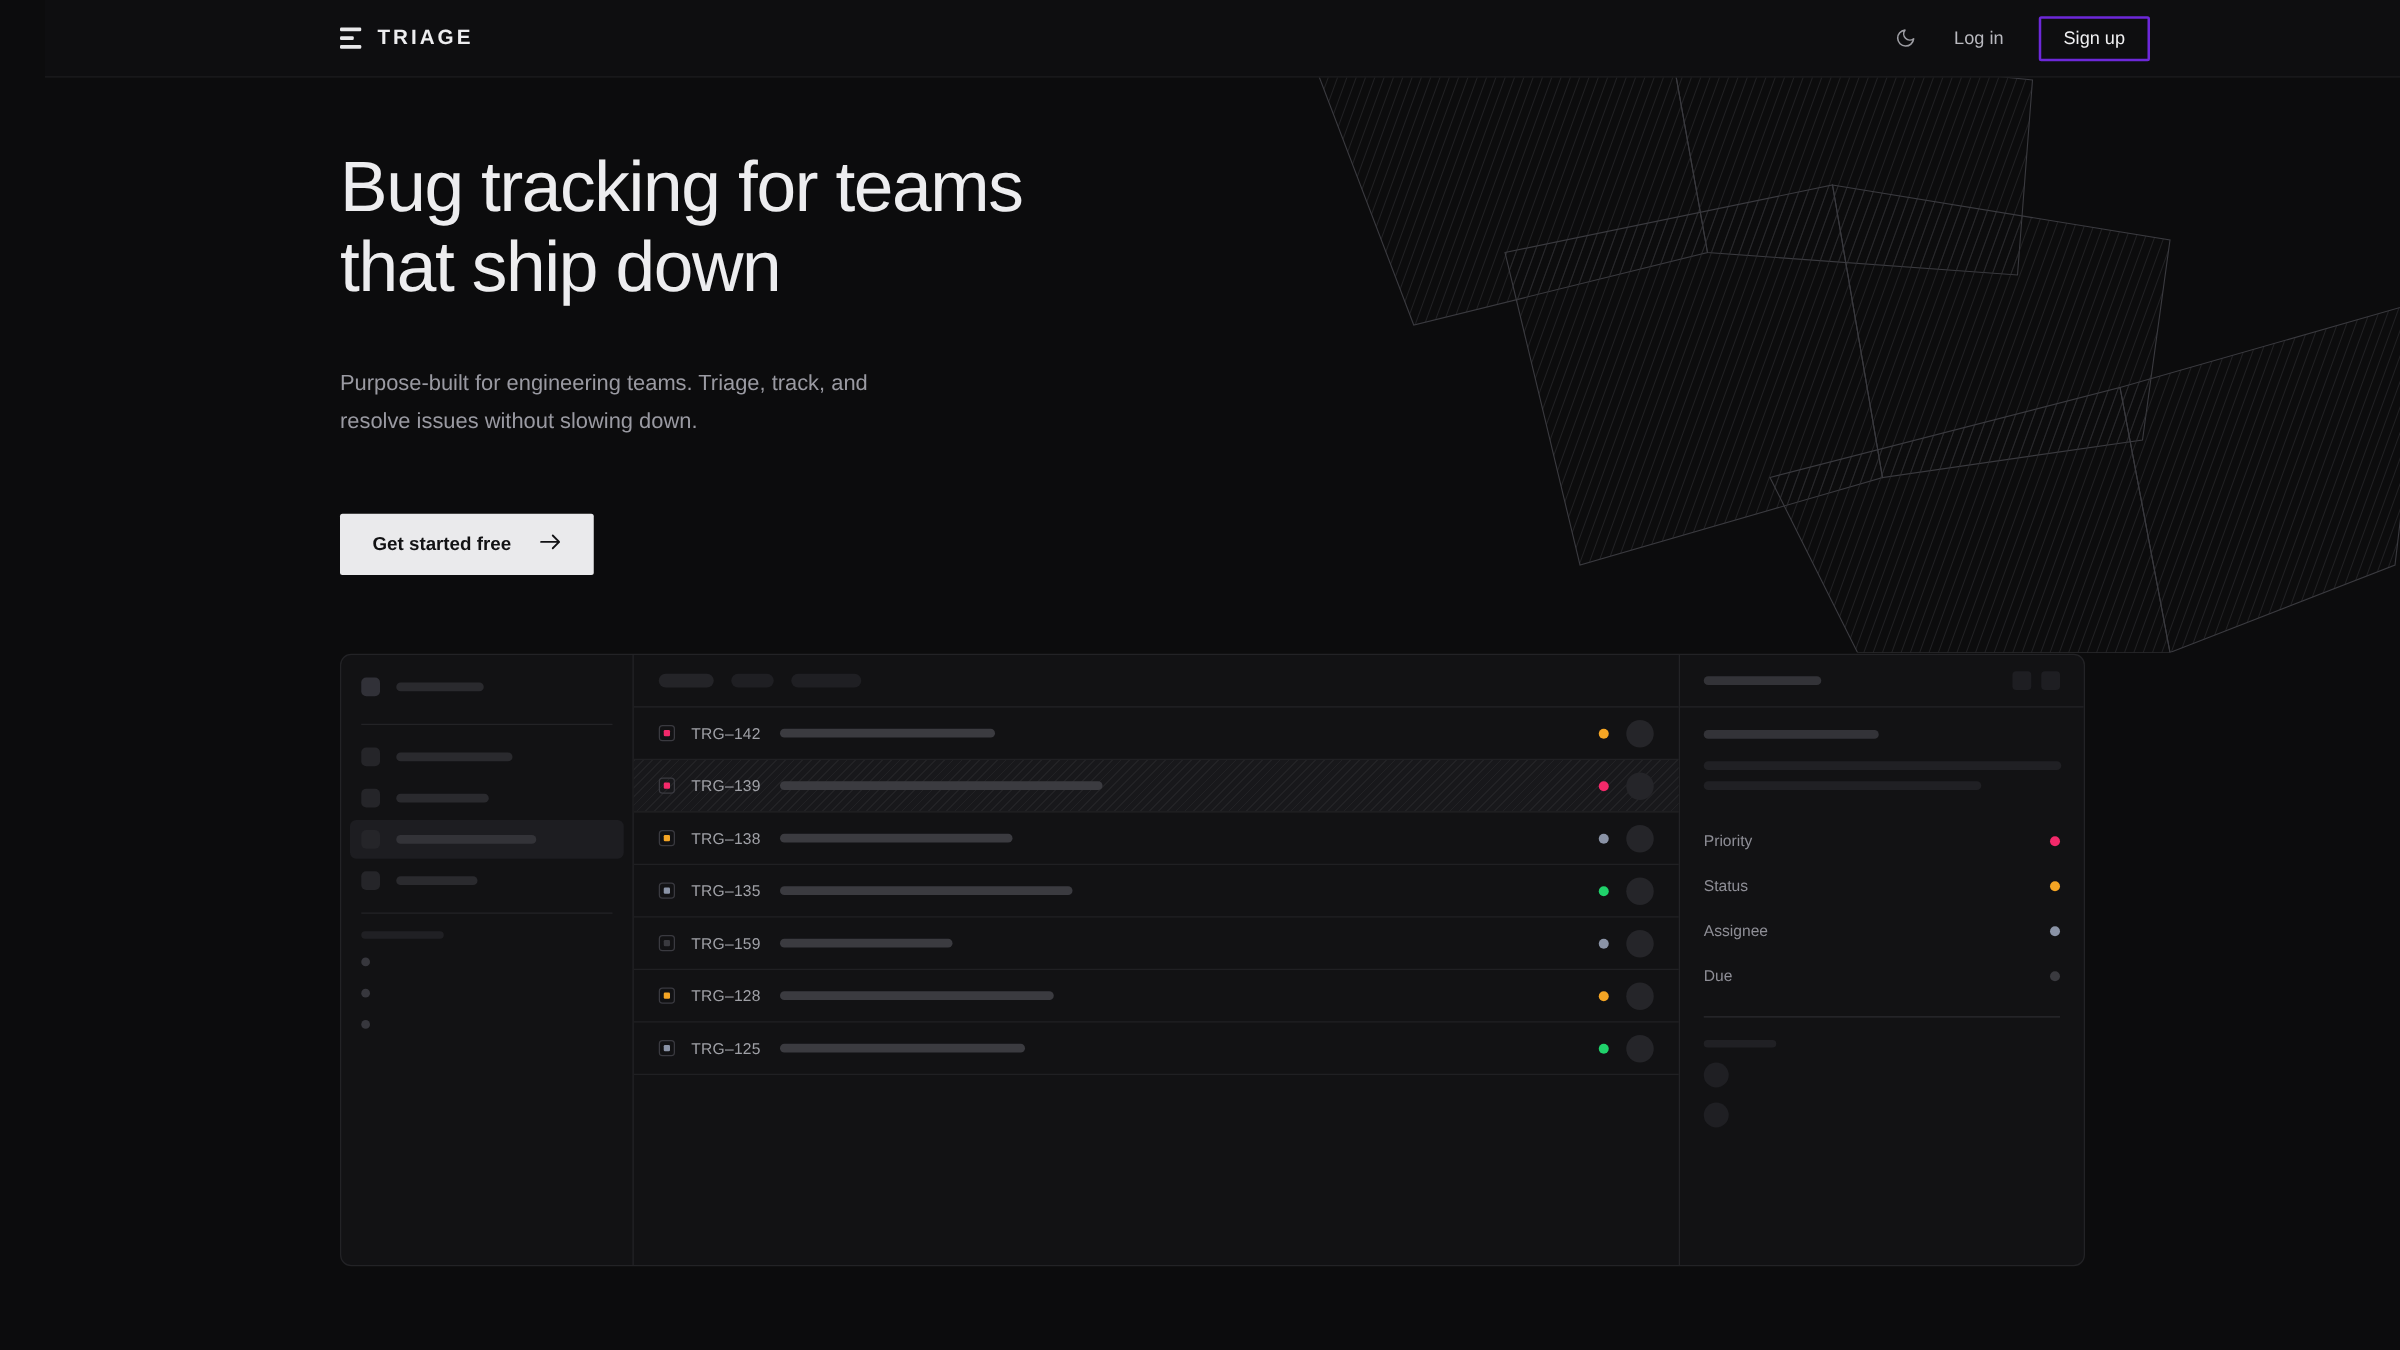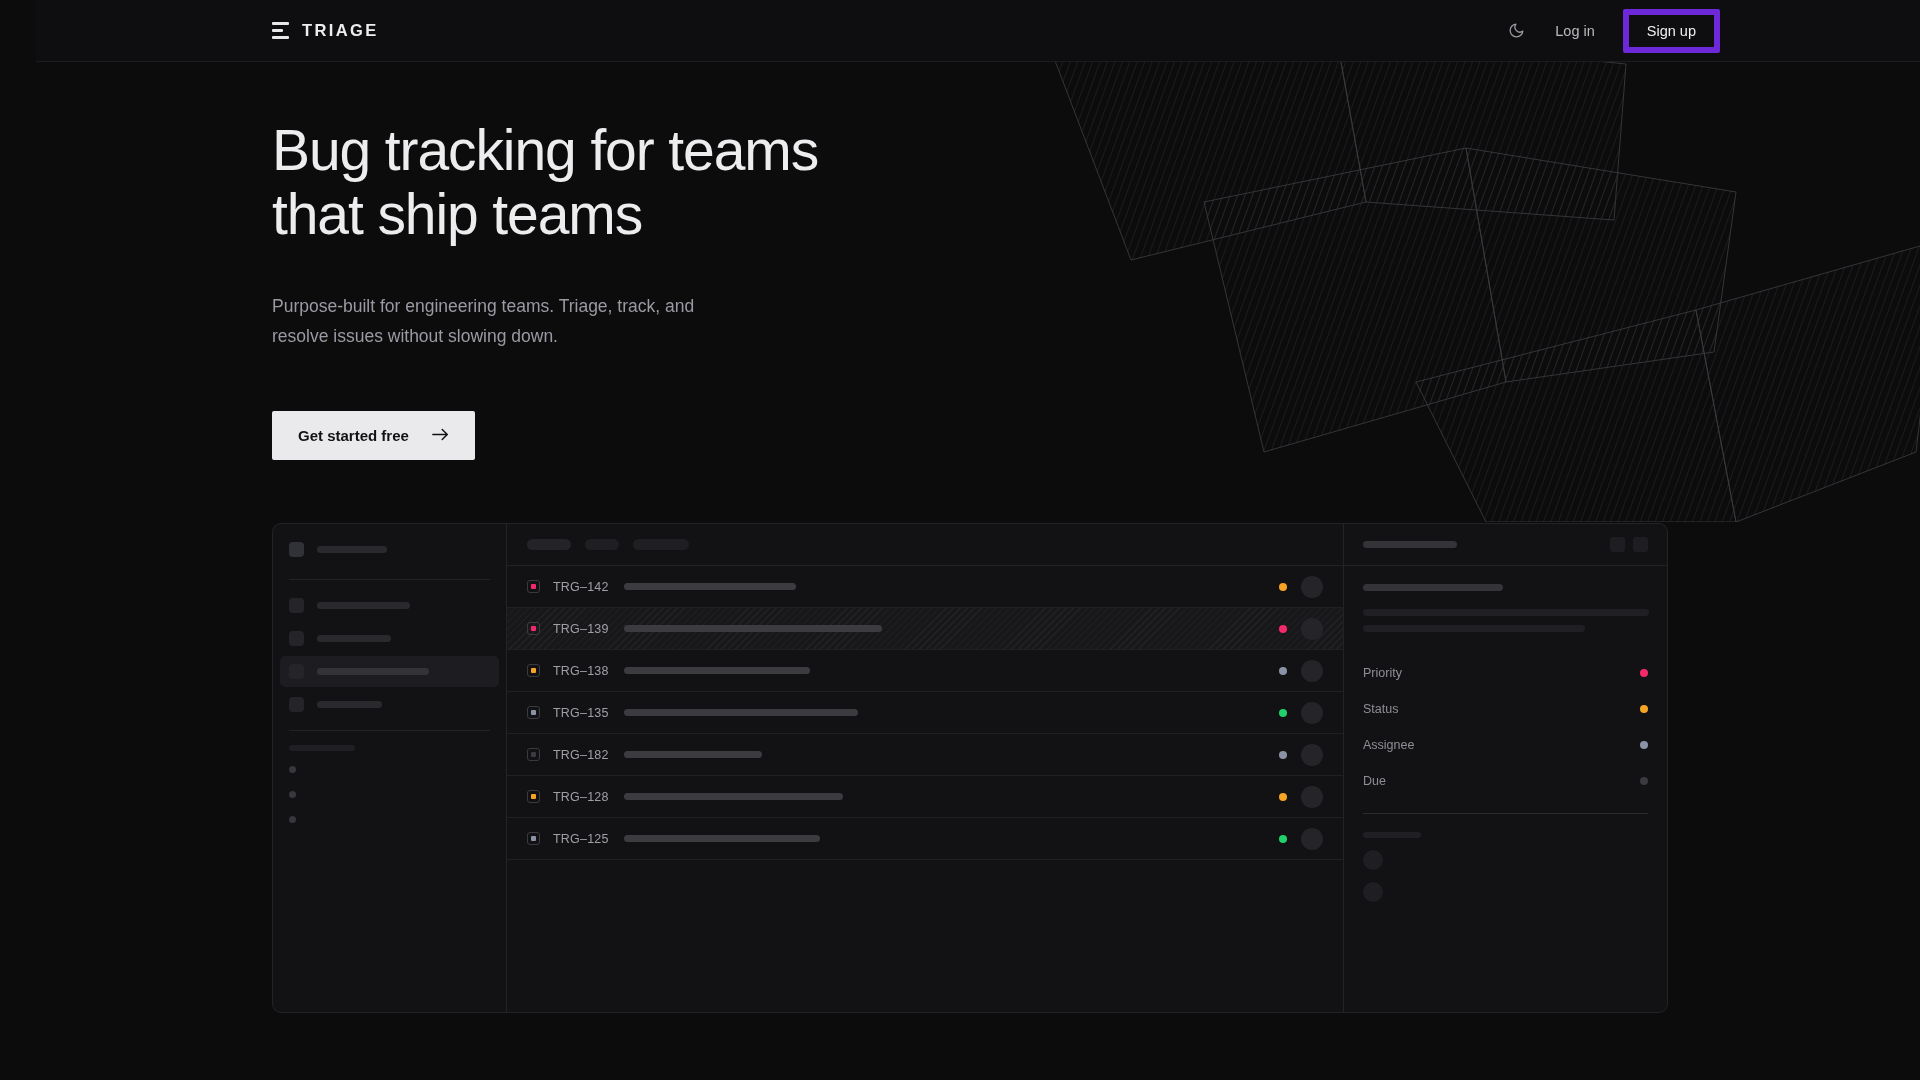--- a/index.html
+++ b/index.html
@@ -65,21 +65,21 @@
   .theme-toggle {
     width: 22px; height: 22px;
     display:flex; align-items:center; justify-content:center;
     color:#9c9ca2;
   }
   .login-link {
     color: #b9b9bf;
     font-size: 14.5px;
   }
   .signup-btn {
-    border: 6px solid #6d28d9;
+    border: 2px solid #6d28d9;
     color: #f0f0f2;
     font-size: 14.5px;
     padding: 8px 18px;
     background: transparent;
     border-radius: 2px;
   }
 
   
   .decor {
     position: absolute;
@@ -266,21 +266,21 @@
         </svg>
       </span>
       <a class="login-link">Log in</a>
       <button class="signup-btn">Sign up</button>
     </div>
   </div>
 
   <div class="hero">
     <h1>
       <span>Bug tracking for teams</span><br>
-      <span>that ship teams</span>
+      <span>that ship down</span>
     </h1>
     <p>Purpose-built for engineering teams. Triage, track, and resolve issues without slowing down.</p>
     <button class="cta">
       <span>Get started free</span>
       <span>
         <svg width="17" height="13" viewBox="0 0 20 14" fill="none" stroke="#121214" stroke-width="1.7" stroke-linecap="round" stroke-linejoin="round">
           <path d="M1 7h17M12 1l6 6-6 6"></path>
         </svg>
       </span>
     </button>
@@ -377,21 +377,21 @@
             <span class="row-title" style="width:234px"></span>
             <span class="row-end">
               <span class="dot" style="background:#20d26b"></span>
               <span class="av"></span>
             </span>
           </div>
           <div class="row">
             <span class="type-box">
               <i style="background:#3a3a3f"></i>
             </span>
-            <span class="row-id">TRG–182</span>
+            <span class="row-id">TRG–159</span>
             <span class="row-title" style="width:138px"></span>
             <span class="row-end">
               <span class="dot" style="background:#8a93a6"></span>
               <span class="av"></span>
             </span>
           </div>
           <div class="row">
             <span class="type-box">
               <i style="background:#f5a524"></i>
             </span>

